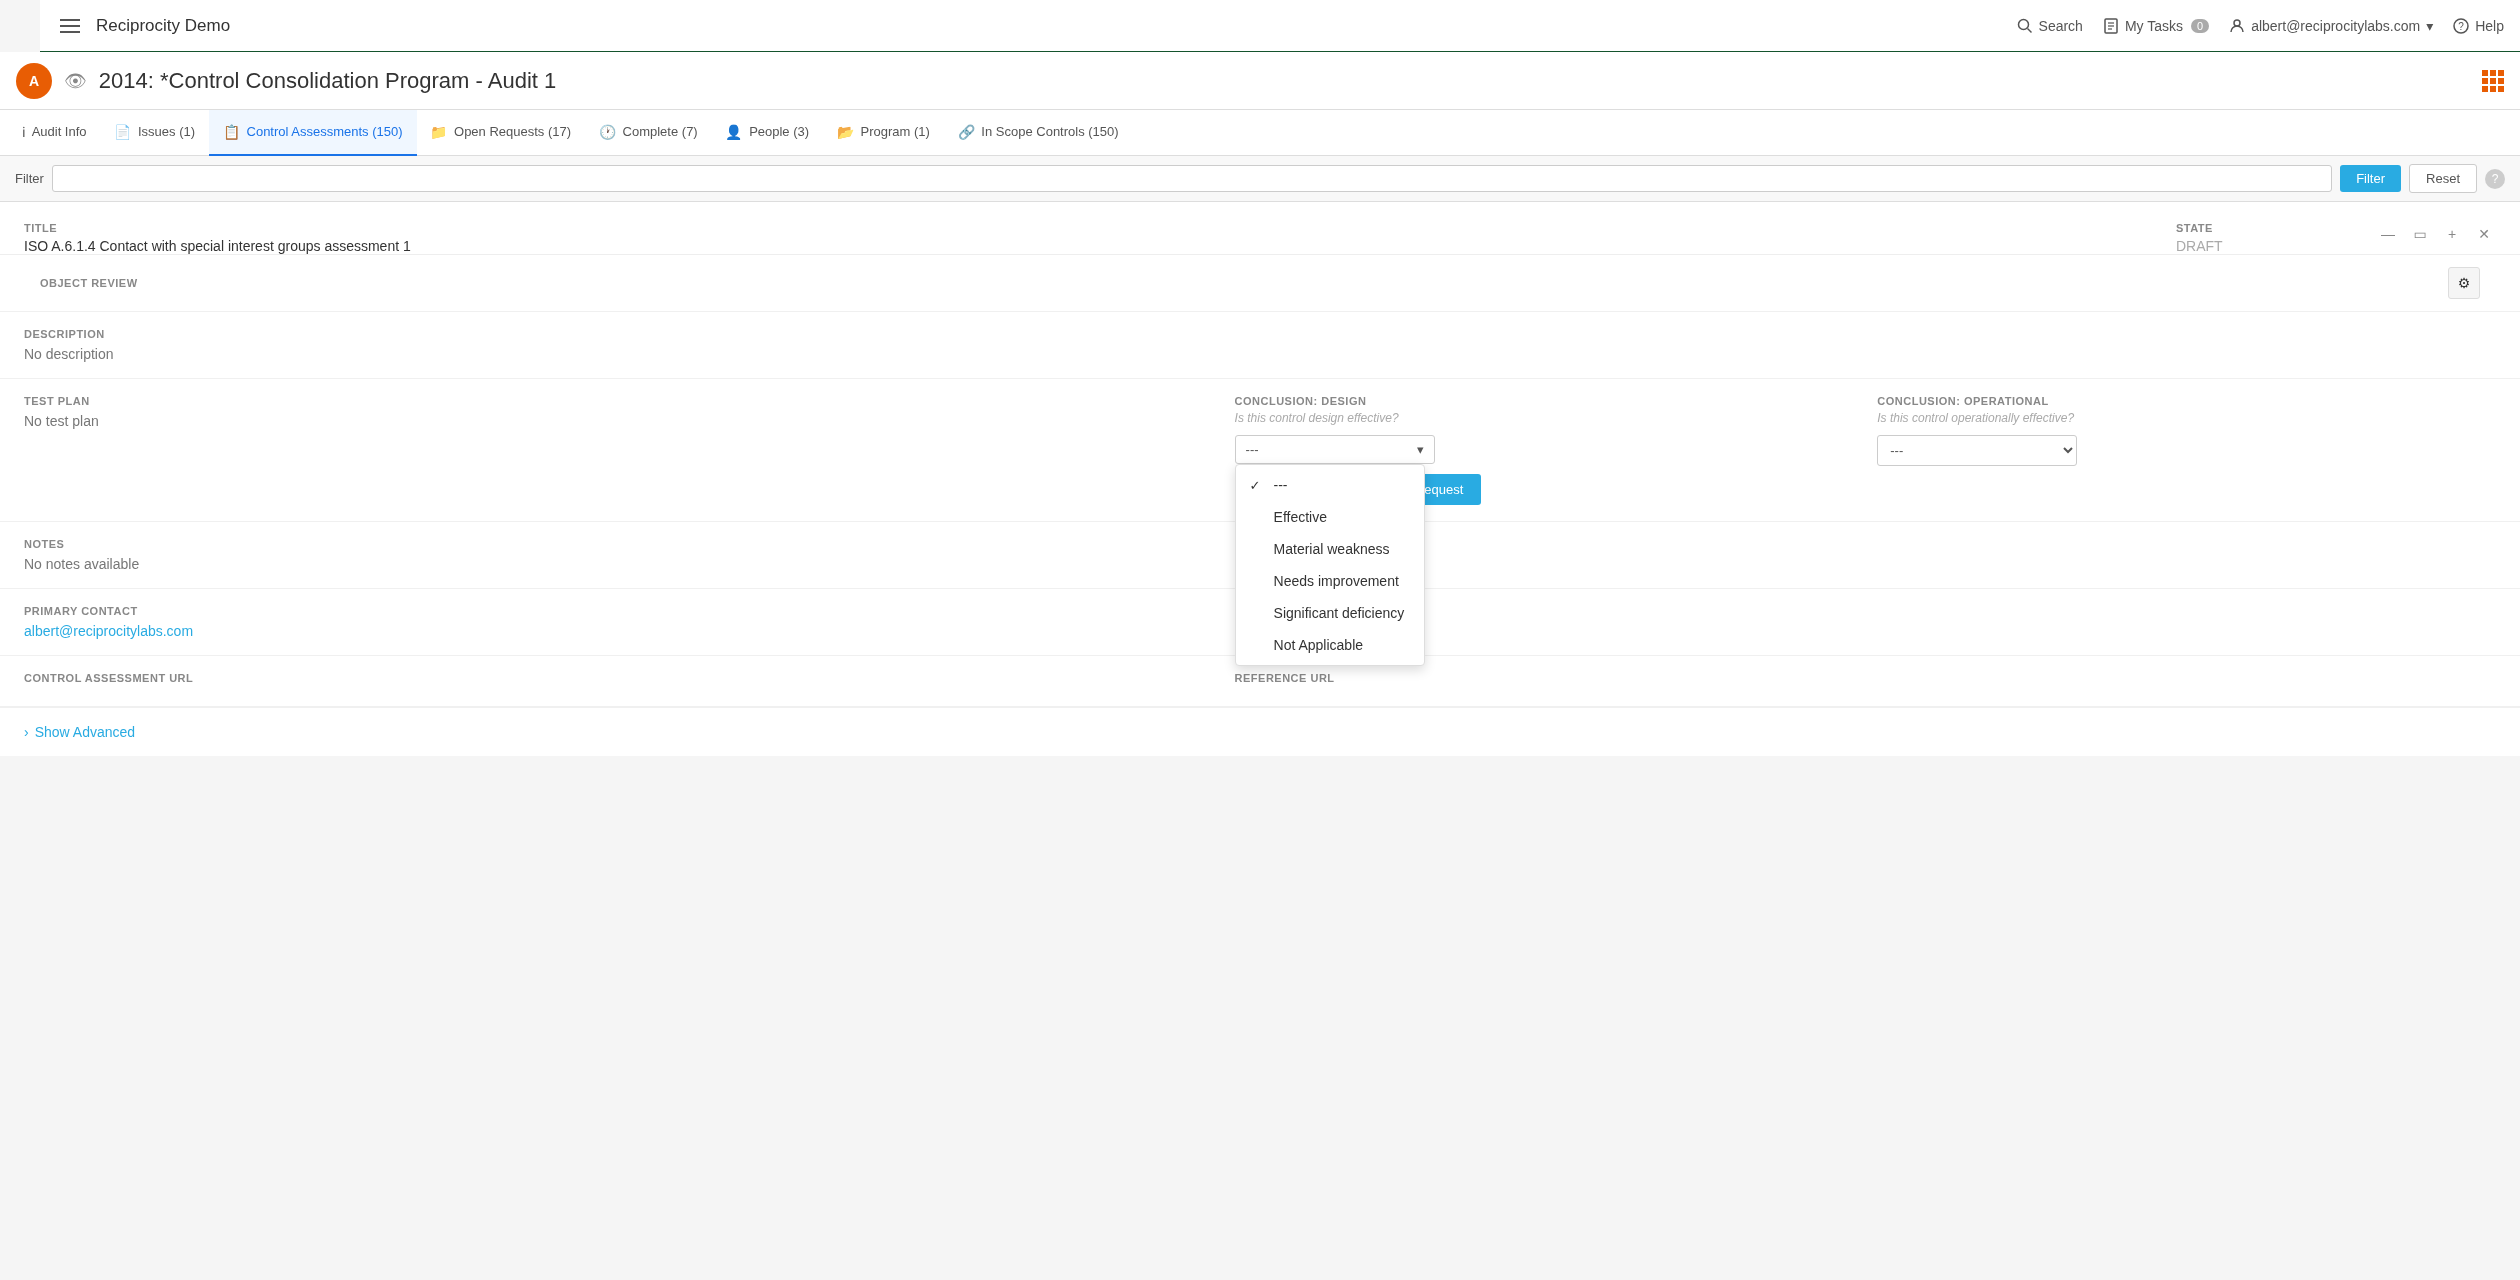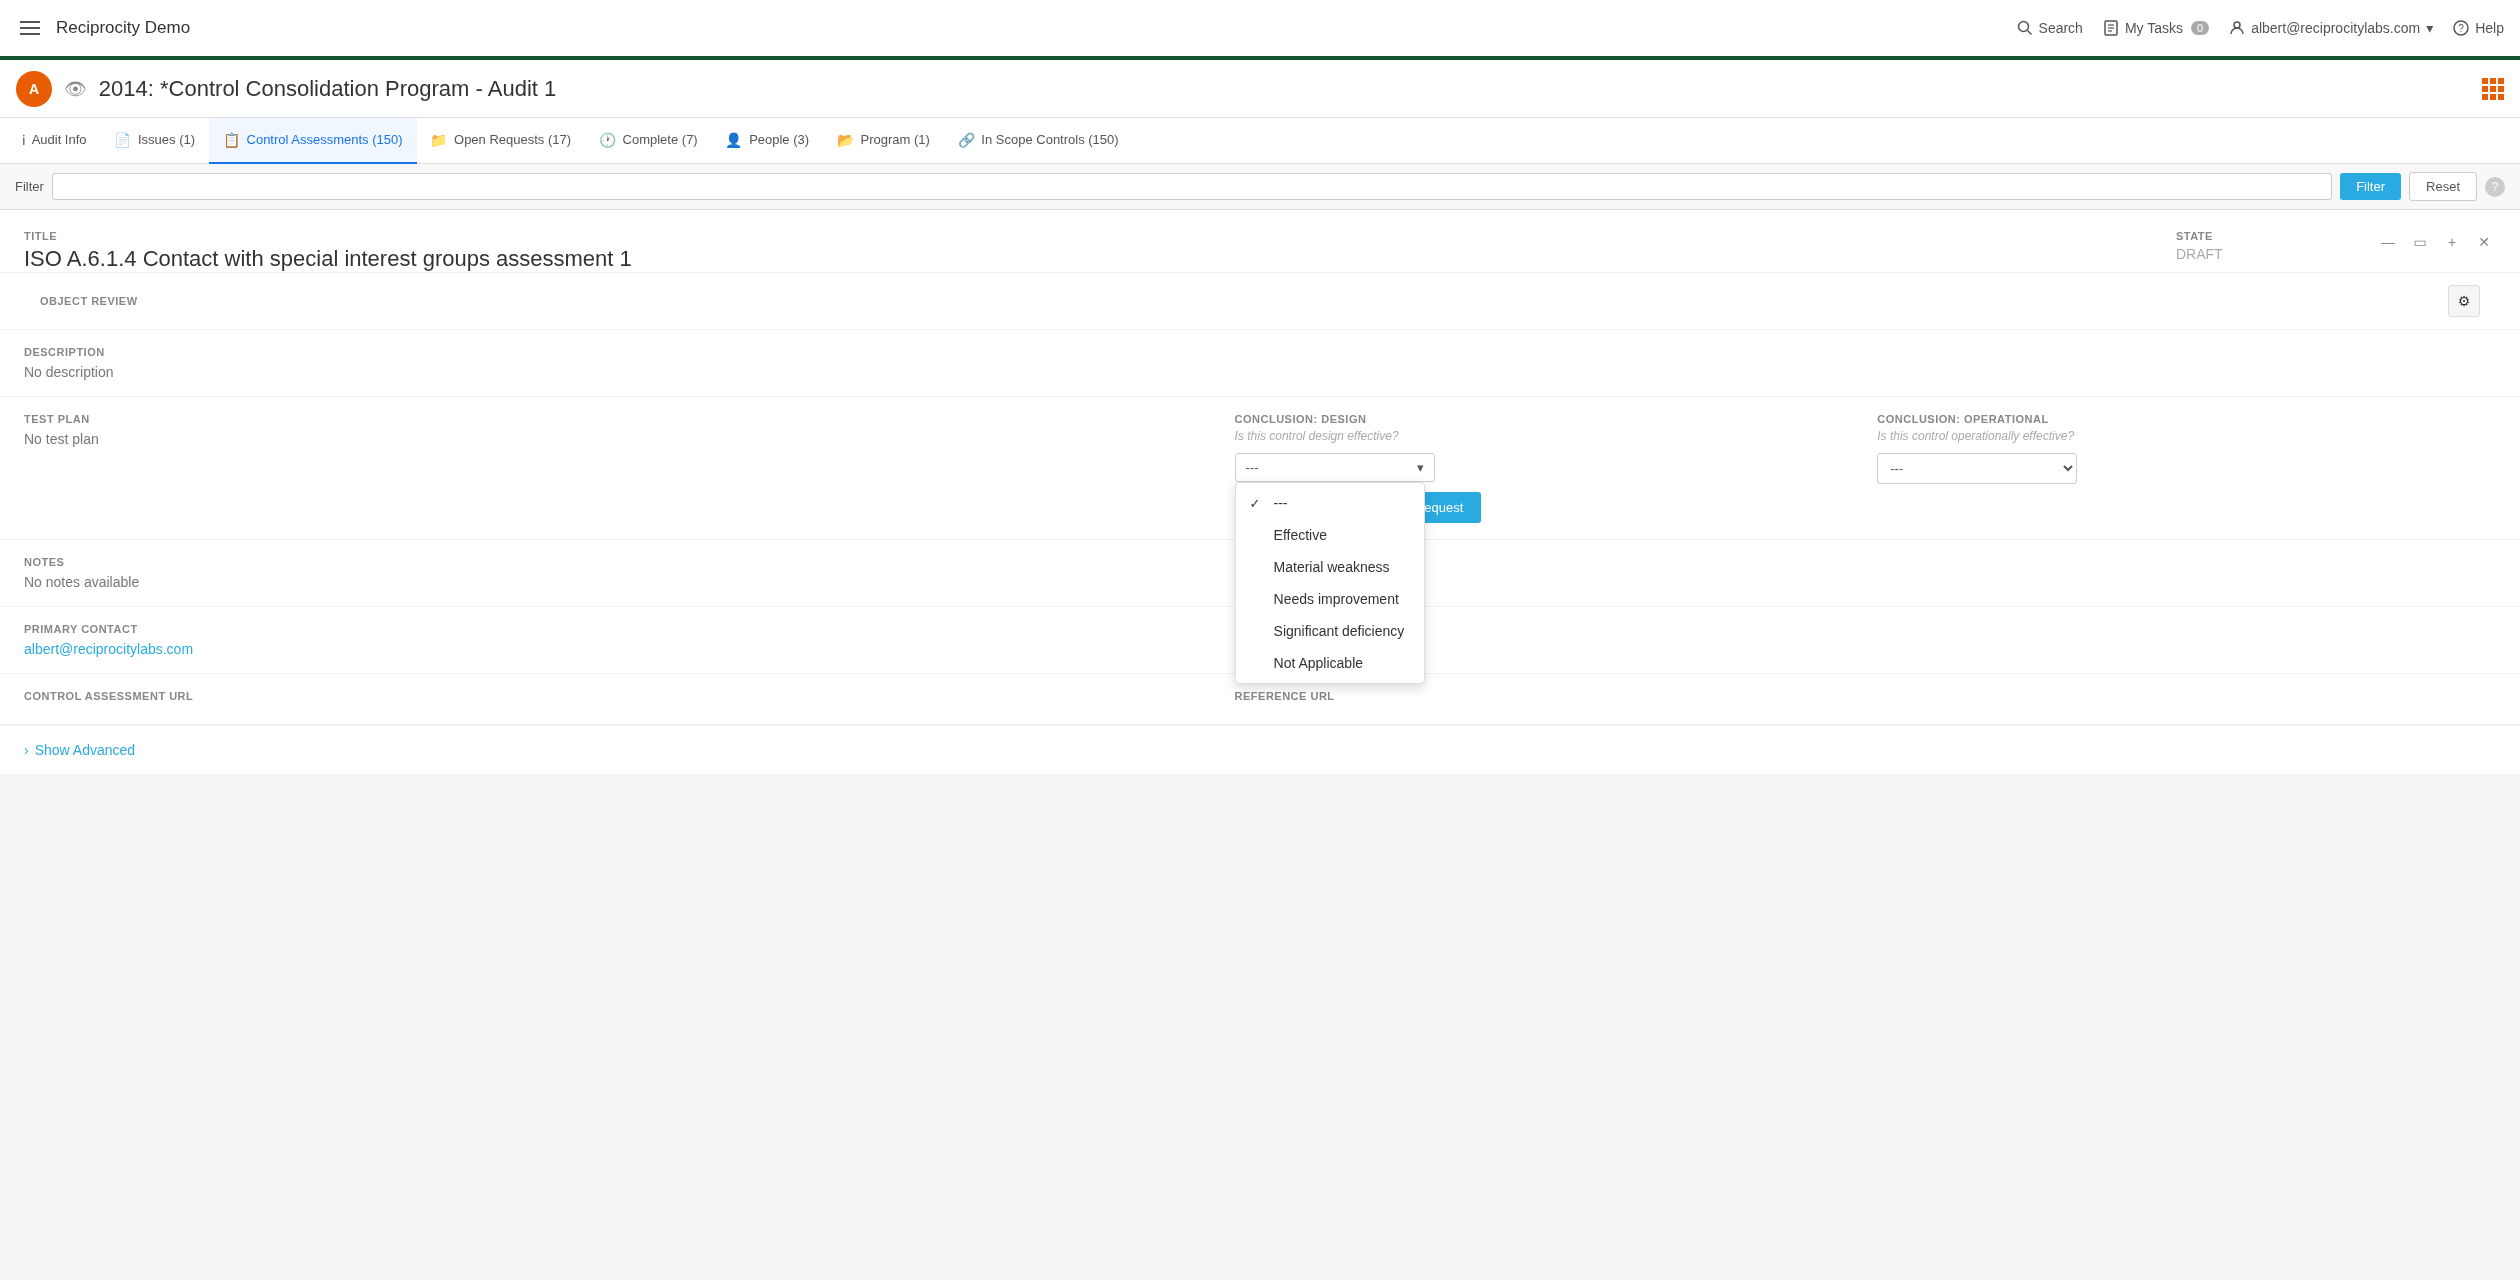--- a/index.html
+++ b/index.html
@@ -1,22 +1,22 @@
 <!DOCTYPE html>
 <html><head>
   <meta charset="utf-8">
   <style>
     * { box-sizing: border-box; margin: 0; padding: 0; }
     body { font-family: -apple-system, BlinkMacSystemFont, 'Segoe UI', Arial, sans-serif; font-size: 14px; background: #f5f5f5; color: #333; }
 
     
     .top-nav {
       display: flex; align-items: center; justify-content: space-between;
-      background: #fff; border-bottom: 4px solid #14532d;
-      padding: 0 16px; height: 60px; position: relative; z-index: 100;
+      background: #fff; border-bottom: 1px solid #14532d;
+      padding: 0 16px; height: 52px; position: relative; z-index: 100; margin-left: 40px;
     }
     .top-nav-left { display: flex; align-items: center; gap: 12px; }
     .hamburger { display: flex; flex-direction: column; gap: 4px; cursor: pointer; padding: 4px; }
     .hamburger span { display: block; width: 20px; height: 2px; background: #555; }
     .app-title { font-size: 17px; font-weight: 500; color: #333; }
     .top-nav-right { display: flex; align-items: center; gap: 20px; }
     .nav-item { display: flex; align-items: center; gap: 6px; cursor: pointer; color: #555; font-size: 14px; }
 
     
     .page-header {
@@ -75,21 +75,21 @@
       background: #fff; margin: 0; padding: 0;
     }
 
     
     .panel-header {
       display: flex; justify-content: space-between; align-items: flex-start;
       padding: 20px 24px 0; border-bottom: 1px solid #eee;
     }
     .panel-title-section { flex: 1; }
     .panel-field-label { font-size: 11px; font-weight: 600; color: #888; letter-spacing: 0.5px; margin-bottom: 4px; text-transform: uppercase; }
-    .panel-title-text { font-size: 22px; color: #333; font-weight: 400; margin-top: 4px; }
+    .panel-title-text { font-size: 14px; color: #333; font-weight: 400; margin-top: 4px; }
     .panel-state-section { min-width: 200px; }
     .state-value { font-size: 14px; color: #aaa; }
     .panel-controls { display: flex; align-items: center; gap: 8px; }
     .panel-ctrl-btn { width: 24px; height: 24px; display: flex; align-items: center; justify-content: center; cursor: pointer; color: #888; font-size: 14px; }
     .field-label { font-size: 11px; font-weight: 600; color: #888; letter-spacing: 0.5px; text-transform: uppercase; margin-bottom: 6px; }
     .field-value { font-size: 14px; color: #777; }
     .field-value.link { color: #29abe2; cursor: pointer; text-decoration: none; }
 
     
     .object-review-row {

